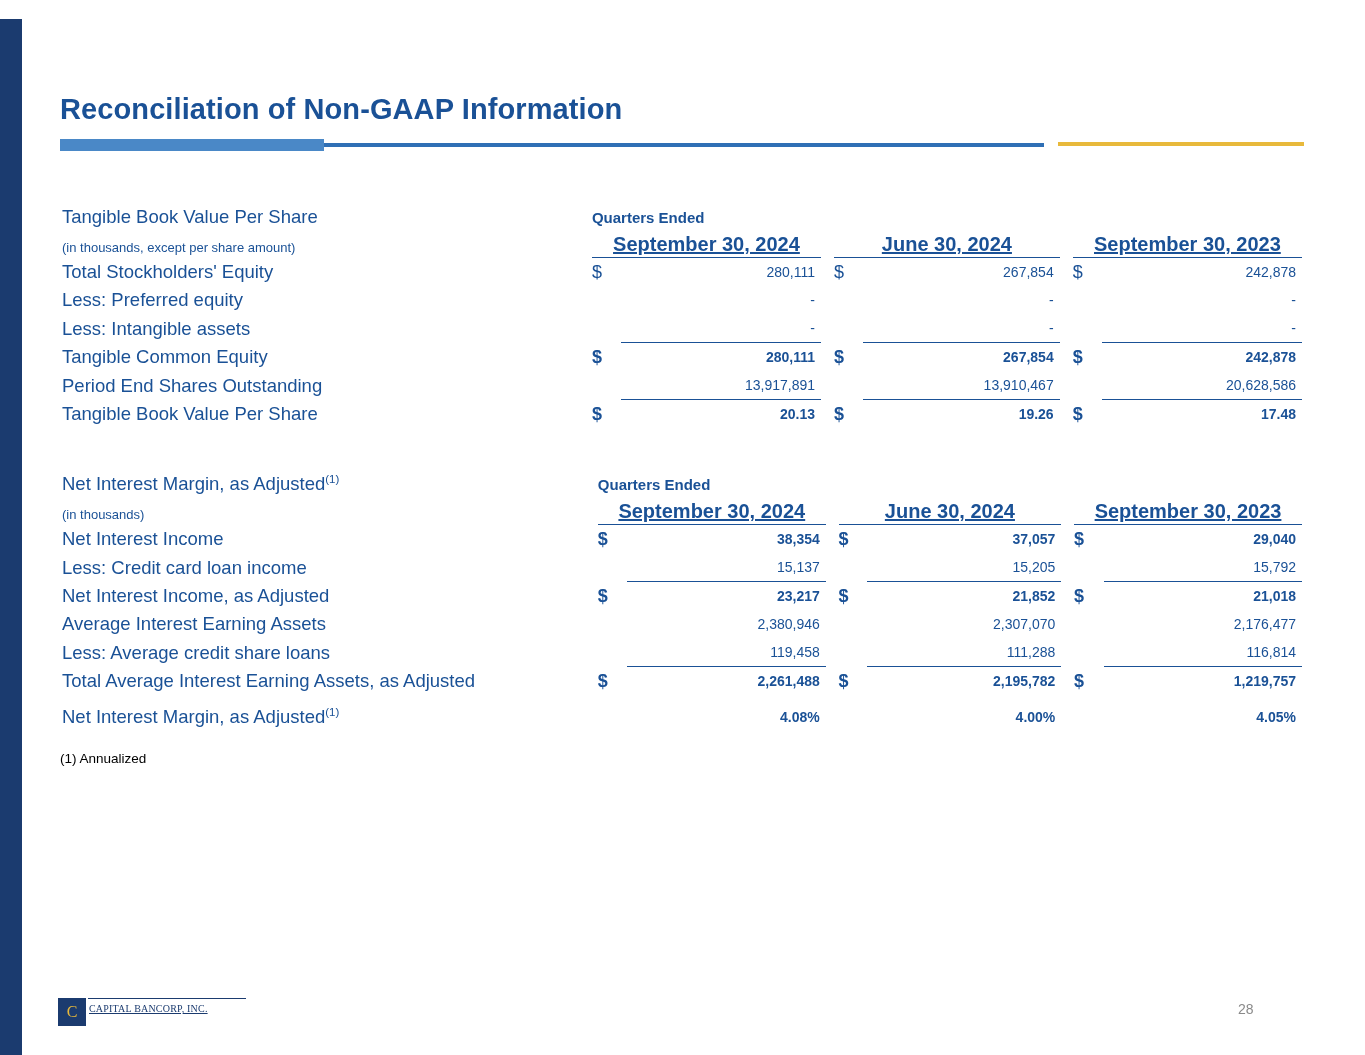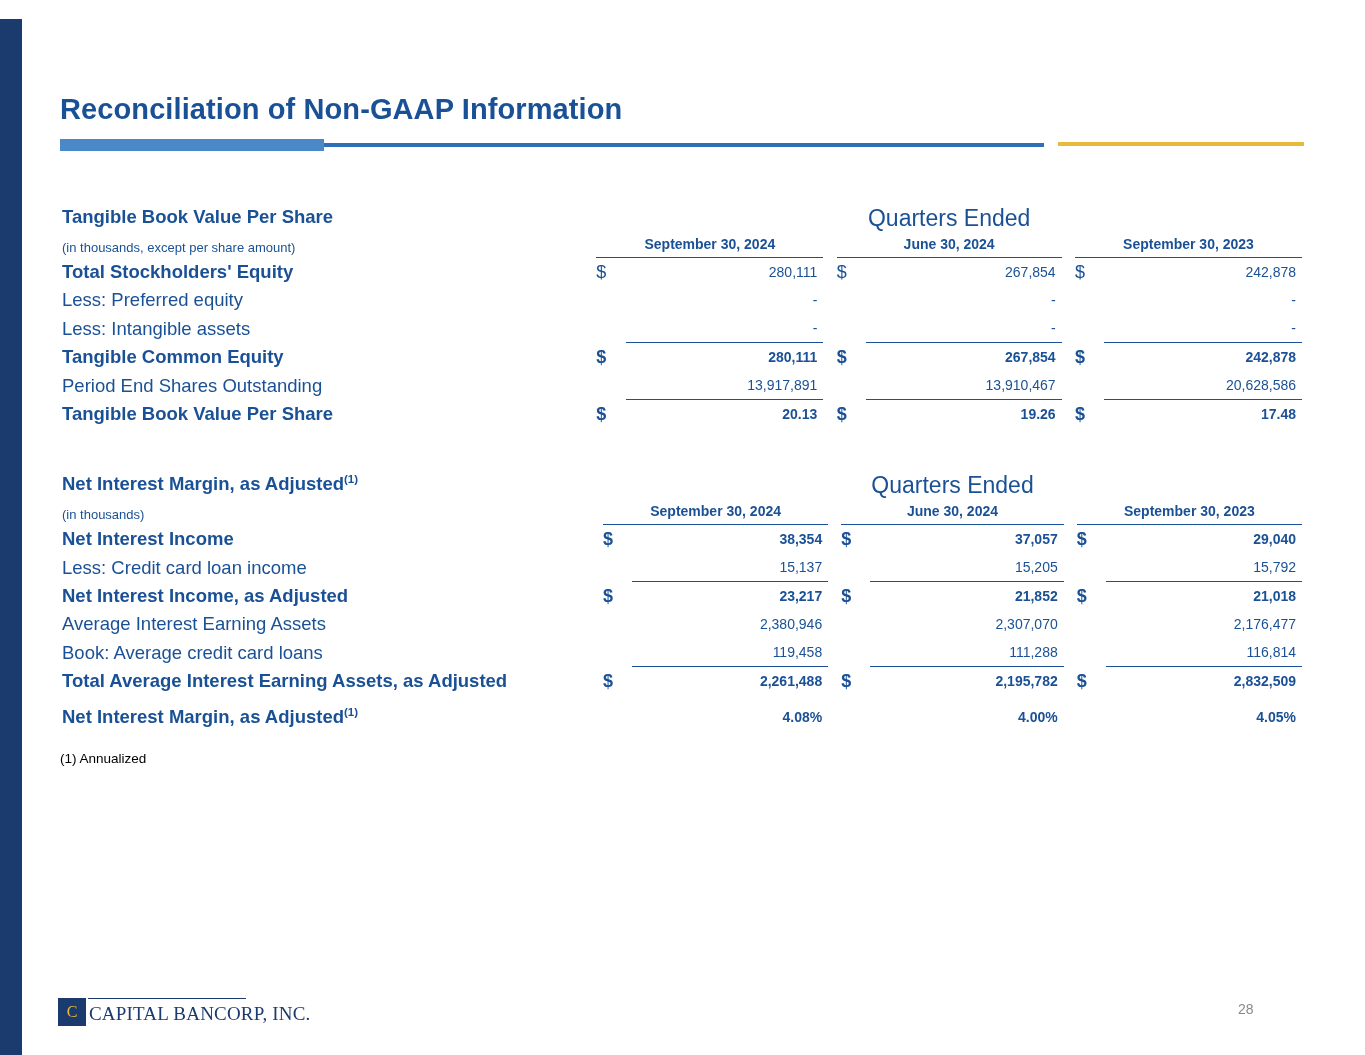--- a/index.html
+++ b/index.html
@@ -77,21 +77,21 @@
     padding: 0;
     vertical-align: bottom;
     white-space: nowrap;
   }
   .lbl {
     width: 548px;
     padding-left: 2px !important;
     font-size: 18.5px;
     line-height: 28px;
   }
-  .lbl.bold { font-weight: bold; }
+  .lbl.bold { font-weight: normal; }
   .sub {
     font-size: 13px;
     line-height: 20px;
   }
   .cur {
     width: 30px;
     text-align: left;
     font-size: 18px;
     line-height: 28px;
   }
@@ -99,30 +99,31 @@
     width: 196px;
     text-align: right;
     padding-right: 6px !important;
     font-size: 14px;
     line-height: 28px;
   }
   .num.bold, .cur.bold { font-weight: bold; }
   .gap { width: 14px; }
 
   .hdr-center {
-    text-align: center;
-    font-weight: normal;
-    font-size: 23px;
+    text-align: left;
+    font-weight: bold;
+    font-size: 15px;
     line-height: 26px;
   }
   .colhdr {
     text-align: center;
     font-weight: bold;
-    font-size: 14px;
+    font-size: 20px;
     line-height: 26px;
+    text-decoration: underline;
   }
   .bb { border-bottom: 1.6px solid #1a5196; }
   .row-h { height: 28px; }
 
   .sup {
     font-size: 11.5px;
     vertical-align: super;
   }
 
   .footnote {
@@ -161,24 +162,25 @@
     top: 4px;
     width: 158px;
     height: 1px;
     background: #1b3b6f;
   }
   .logo-text {
     position: absolute;
     left: 31px;
     top: 9px;
     font-family: "Liberation Serif", serif;
-    font-size: 19px;
+    font-size: 10px;
     color: #1b3b6f;
     letter-spacing: 0.2px;
     white-space: nowrap;
+    text-decoration: underline;
   }
   .page-num {
     position: absolute;
     left: 1238px;
     top: 982px;
     font-size: 14px;
     color: #8a8a8a;
   }
 </style>
 </head>
@@ -339,41 +341,41 @@
       <td class="num">2,380,946</td>
       <td class="gap"></td>
       <td class="cur"></td>
       <td class="num">2,307,070</td>
       <td class="gap"></td>
       <td class="cur"></td>
       <td class="num">2,176,477</td>
     </tr>
 
     <tr class="row-h">
-      <td class="lbl">Book: Average credit card loans</td>
+      <td class="lbl">Less: Average credit share loans</td>
       <td class="cur"></td>
       <td class="num bb">119,458</td>
       <td class="gap"></td>
       <td class="cur"></td>
       <td class="num bb">111,288</td>
       <td class="gap"></td>
       <td class="cur"></td>
       <td class="num bb">116,814</td>
     </tr>
 
     <tr class="row-h">
       <td class="lbl bold">Total Average Interest Earning Assets, as Adjusted</td>
       <td class="cur bold">$</td>
       <td class="num bold">2,261,488</td>
       <td class="gap"></td>
       <td class="cur bold">$</td>
       <td class="num bold">2,195,782</td>
       <td class="gap"></td>
       <td class="cur bold">$</td>
-      <td class="num bold">2,832,509</td>
+      <td class="num bold">1,219,757</td>
     </tr>
 
     <tr class="row-h" style="height:36px;">
       <td class="lbl bold"><span>Net Interest Margin, as Adjusted</span><span class="sup">(1)</span></td>
       <td class="cur bold"></td>
       <td class="num bold">4.08%</td>
       <td class="gap"></td>
       <td class="cur bold"></td>
       <td class="num bold">4.00%</td>
       <td class="gap"></td>

